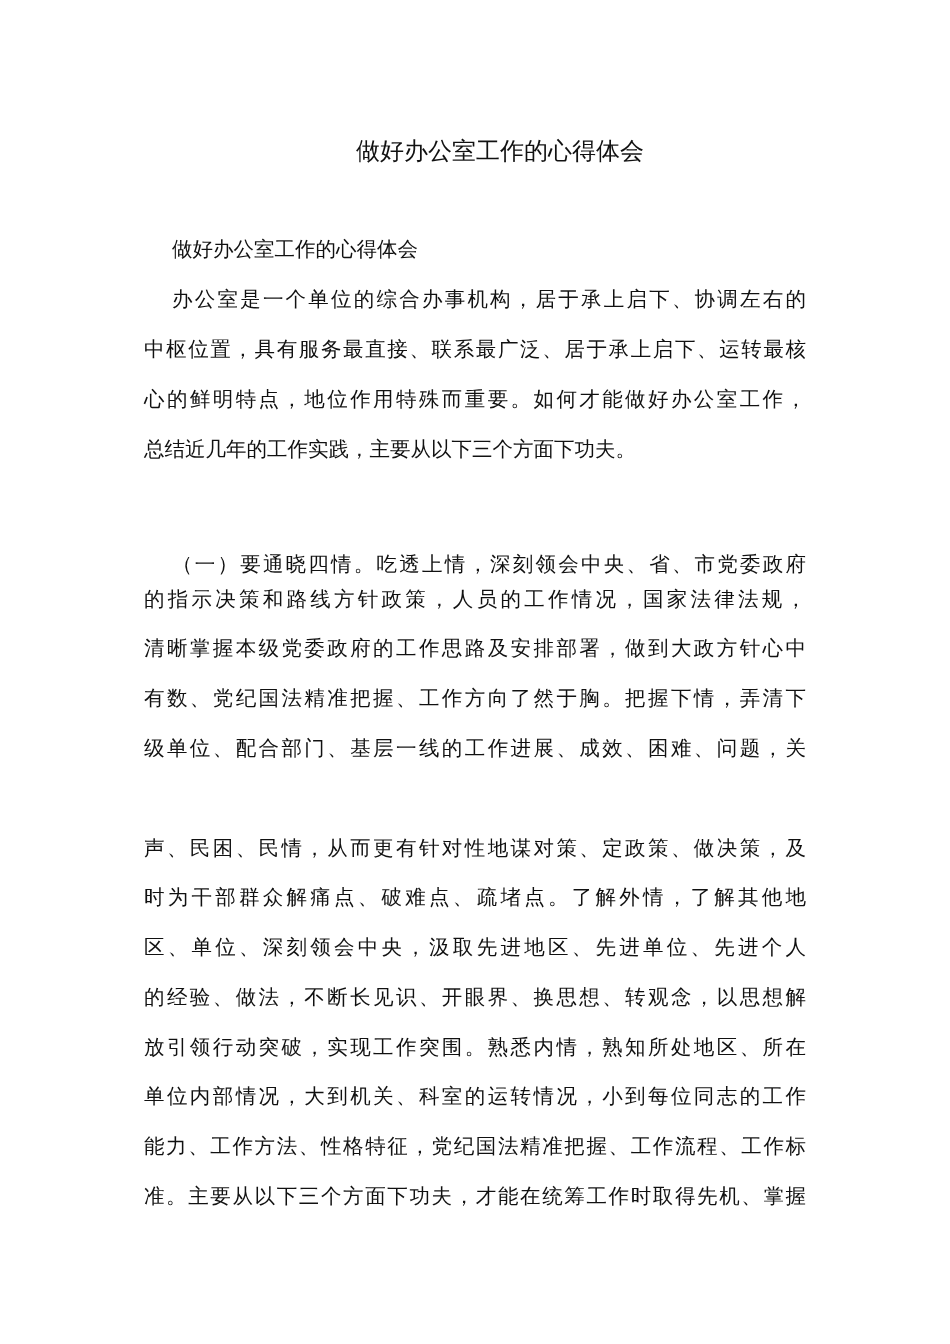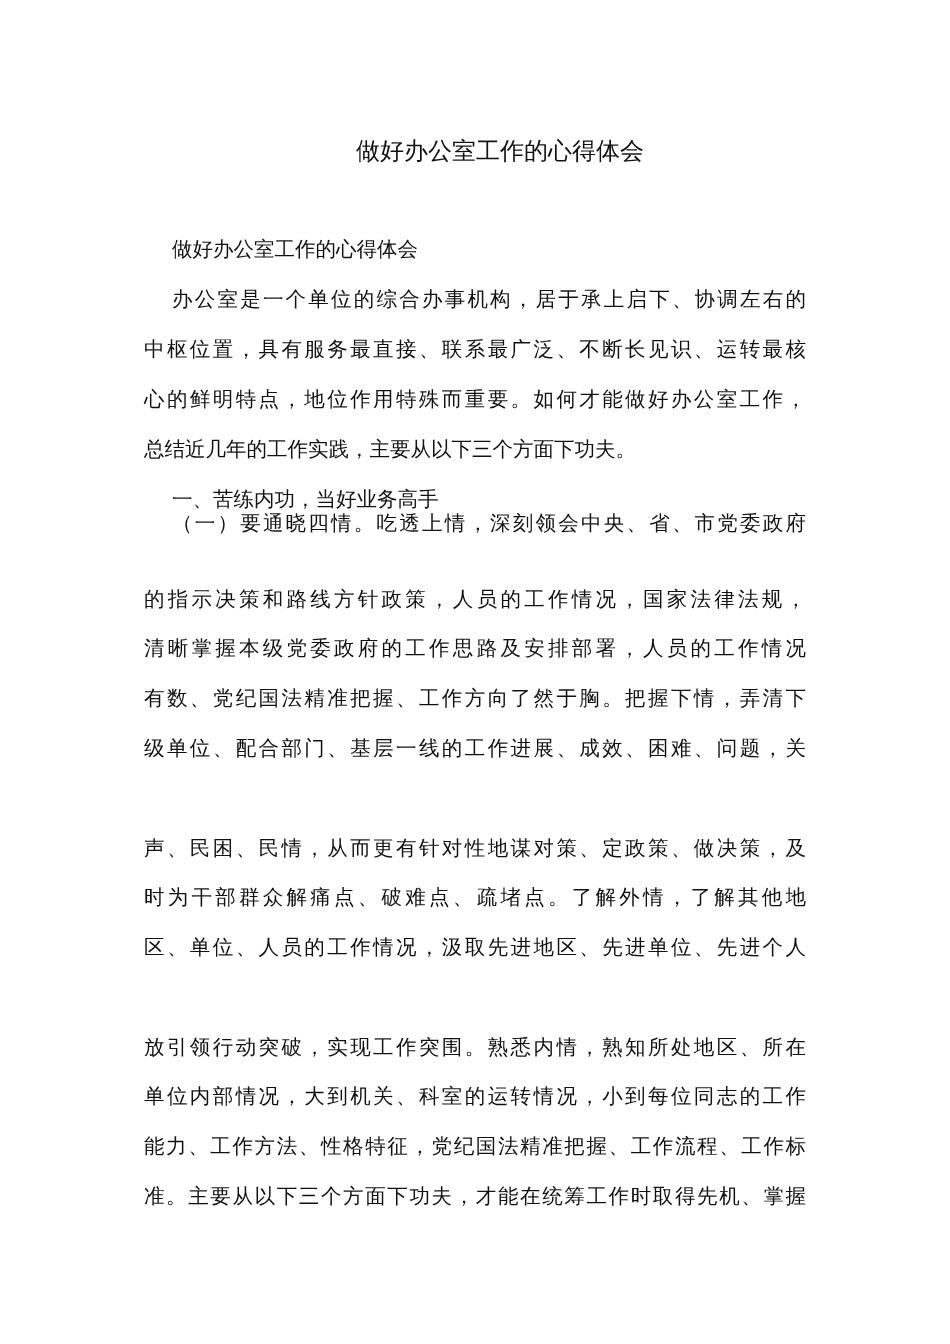--- a/index.html
+++ b/index.html
@@ -56,29 +56,29 @@
     }
   </style>
 </head>
 <body>
 
 <div class="page">
   <div class="doc-title">做好办公室工作的心得体会</div>
 
   <div class="line indent noj" style="top:234px">做好办公室工作的心得体会</div>
   <div class="line indent" style="top:284px">办公室是一个单位的综合办事机构，居于承上启下、协调左右的</div>
-  <div class="line" style="top:334px">中枢位置，具有服务最直接、联系最广泛、不断长见识、运转最核</div>
+  <div class="line" style="top:334px">中枢位置，具有服务最直接、联系最广泛、居于承上启下、运转最核</div>
   <div class="line" style="top:384px">心的鲜明特点，地位作用特殊而重要。如何才能做好办公室工作，</div>
   <div class="line noj" style="top:434px">总结近几年的工作实践，主要从以下三个方面下功夫。</div>
-  <div class="line indent noj" style="top:484px">一、苦练内功，当好业务高手</div>
-  <div class="line indent" style="top:508px">（一）要通晓四情。吃透上情，深刻领会中央、省、市党委政府</div>
+  <div class="line indent" style="top:549px">（一）要通晓四情。吃透上情，深刻领会中央、省、市党委政府</div>
   <div class="line" style="top:584px">的指示决策和路线方针政策，人员的工作情况，国家法律法规，</div>
-  <div class="line" style="top:633px">清晰掌握本级党委政府的工作思路及安排部署，人员的工作情况</div>
+  <div class="line" style="top:633px">清晰掌握本级党委政府的工作思路及安排部署，做到大政方针心中</div>
   <div class="line" style="top:683px">有数、党纪国法精准把握、工作方向了然于胸。把握下情，弄清下</div>
   <div class="line" style="top:733px">级单位、配合部门、基层一线的工作进展、成效、困难、问题，关</div>
   <div class="line" style="top:882px">时为干部群众解痛点、破难点、疏堵点。了解外情，了解其他地</div>
   <div class="line" style="top:833px">声、民困、民情，从而更有针对性地谋对策、定政策、做决策，及</div>
-  <div class="line" style="top:932px">区、单位、人员的工作情况，汲取先进地区、先进单位、先进个人</div>
+  <div class="line" style="top:932px">区、单位、深刻领会中央，汲取先进地区、先进单位、先进个人</div>
+  <div class="line" style="top:982px">的经验、做法，不断长见识、开眼界、换思想、转观念，以思想解</div>
   <div class="line" style="top:1032px">放引领行动突破，实现工作突围。熟悉内情，熟知所处地区、所在</div>
   <div class="line" style="top:1081px">单位内部情况，大到机关、科室的运转情况，小到每位同志的工作</div>
   <div class="line" style="top:1131px">能力、工作方法、性格特征，党纪国法精准把握、工作流程、工作标</div>
   <div class="line" style="top:1181px">准。主要从以下三个方面下功夫，才能在统筹工作时取得先机、掌握</div>
 </div>
 
 </body></html>

